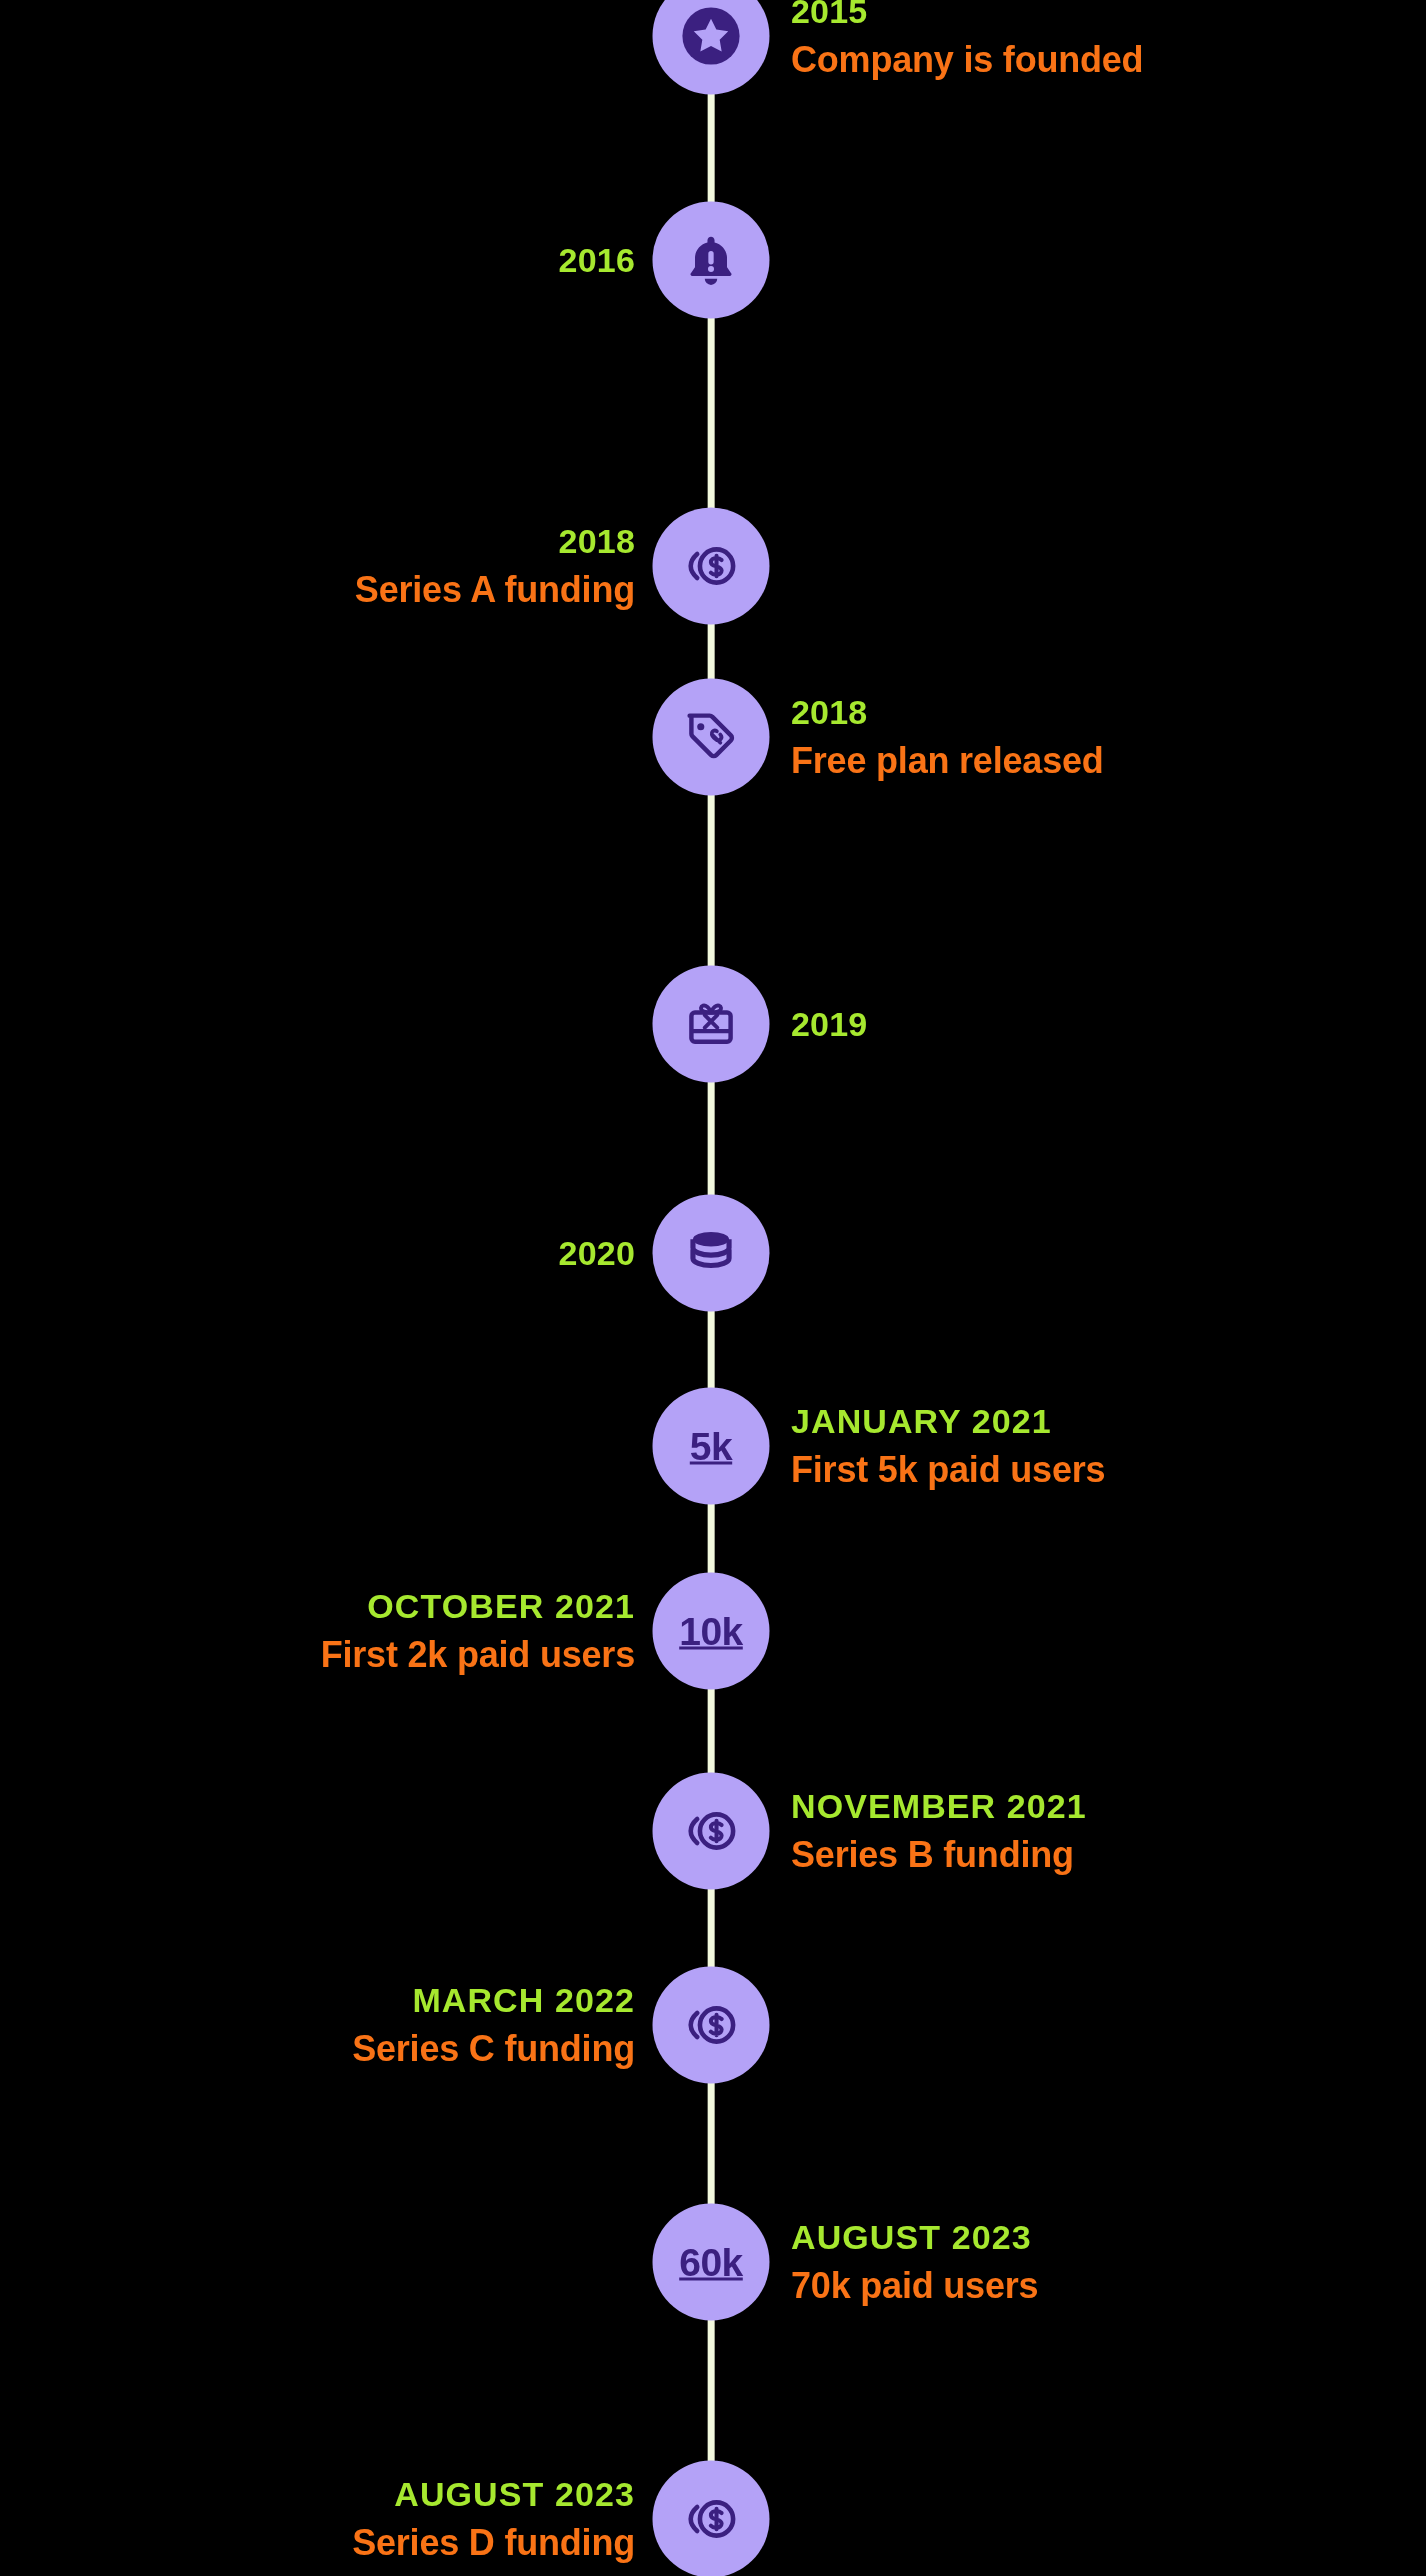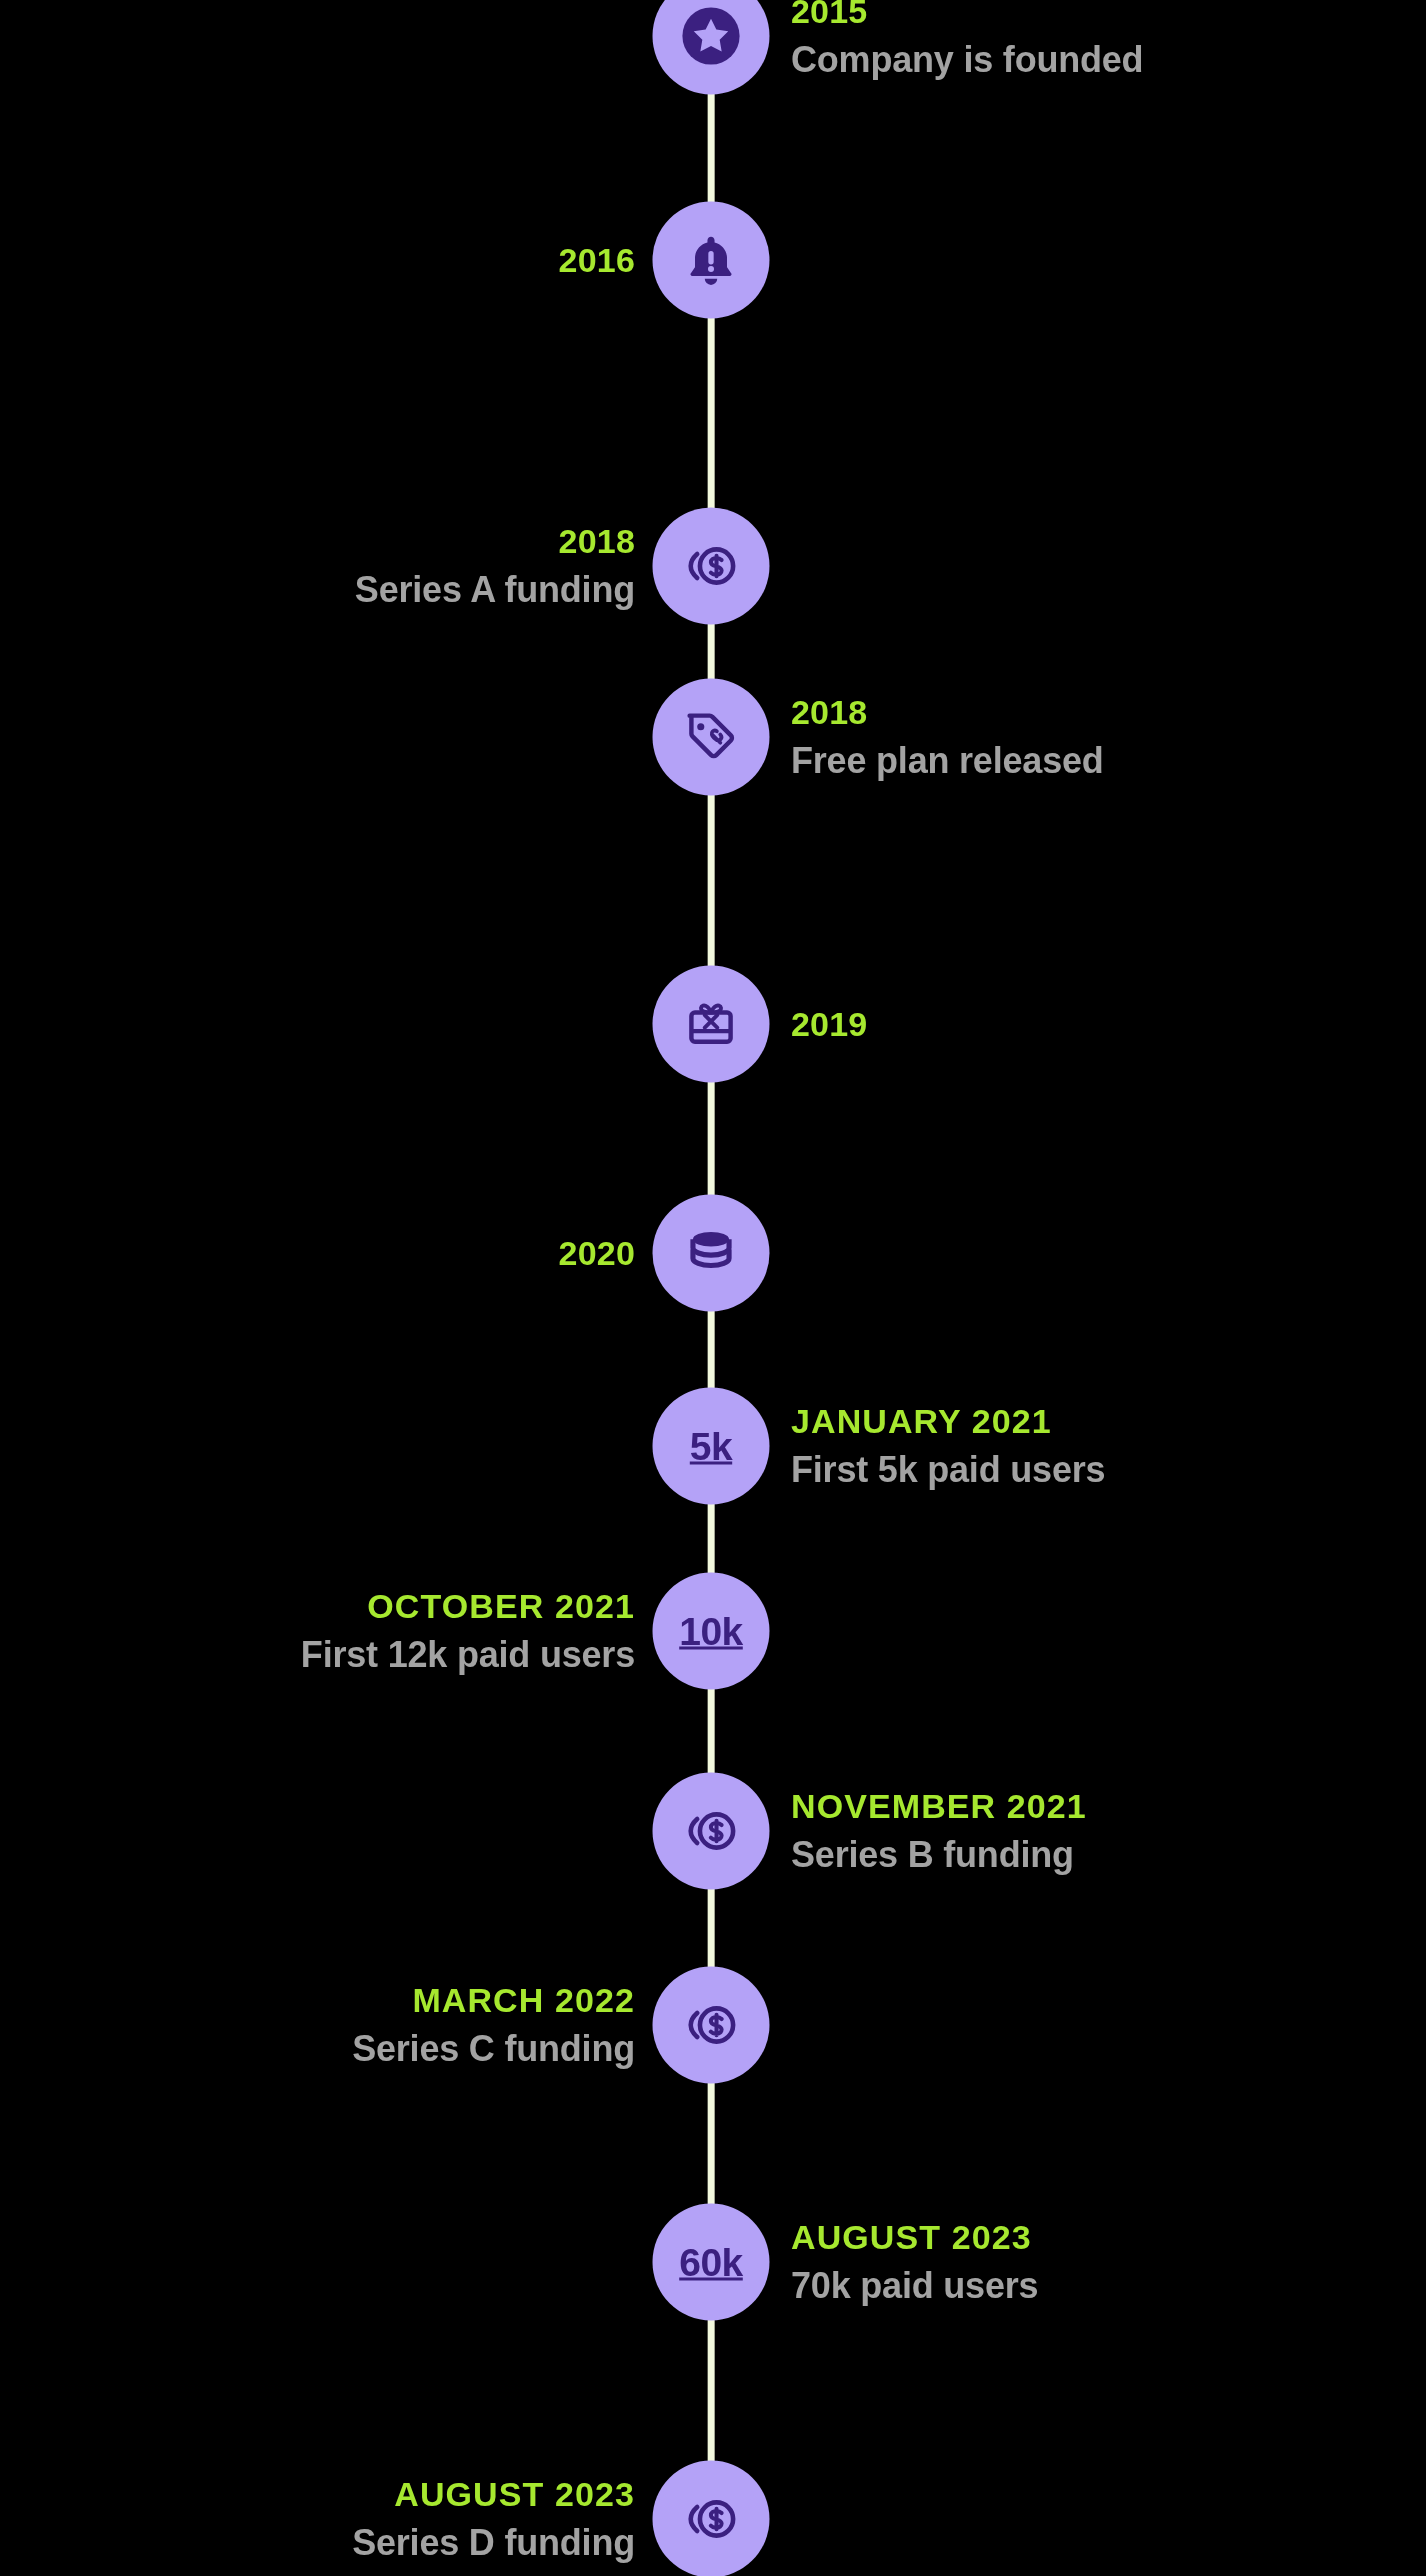--- a/index.html
+++ b/index.html
@@ -37,21 +37,21 @@
   }
   .side.right{left:791px;align-items:flex-start;text-align:left;}
   .side.left{right:791px;align-items:flex-end;text-align:right;}
 
   .date{
     color:#a6e82f;font-size:34px;font-weight:700;line-height:1.18;
     letter-spacing:0.2px;
   }
   .date.month{letter-spacing:1.1px;}
   .desc{
-    color:#a3a3a3;font-size:36px;font-weight:700;line-height:1.18;
+    color:#f97316;font-size:36px;font-weight:700;line-height:1.18;
     letter-spacing:-0.2px;margin-top:7.6px;
   }
 </style>
 </head>
 <body>
 
 <div id="timeline">
   <div class="spine"></div>
 <div class="entry" style="top: 36px;">
       <div class="node">
@@ -149,21 +149,21 @@
         <div class="date month">JANUARY 2021</div>
         <div class="desc">First 5k paid users</div>
       </div>
     </div>
     <div class="entry" style="top: 1631px;">
       <div class="node">
         <span class="count">10k</span>
       </div>
       <div class="side left">
         <div class="date month">OCTOBER 2021</div>
-        <div class="desc">First 12k paid users</div>
+        <div class="desc">First 2k paid users</div>
       </div>
     </div>
     <div class="entry" style="top: 1831px;">
       <div class="node">
         <span>
           <svg width="59" height="59" viewBox="0 0 64 64" aria-hidden="true">
       <circle cx="38" cy="32" r="18" fill="none" stroke="#3b2080" stroke-width="5"></circle>
       <path d="M38 21v22M43.5 25.5c-1.6-1.6-3.6-2.2-5.8-2.2-3.2 0-5.8 1.9-5.8 4.6 0 5.8 11.6 3.3 11.6 9.1 0 2.7-2.6 4.6-5.8 4.6-2.3 0-4.3-.7-5.9-2.4" fill="none" stroke="#3b2080" stroke-width="4.4" stroke-linecap="round"></path>
       <path d="M17 19c-4.5 4-7 8.2-7 13s2.5 9 7 13" fill="none" stroke="#3b2080" stroke-width="5" stroke-linecap="round"></path>
     </svg>

